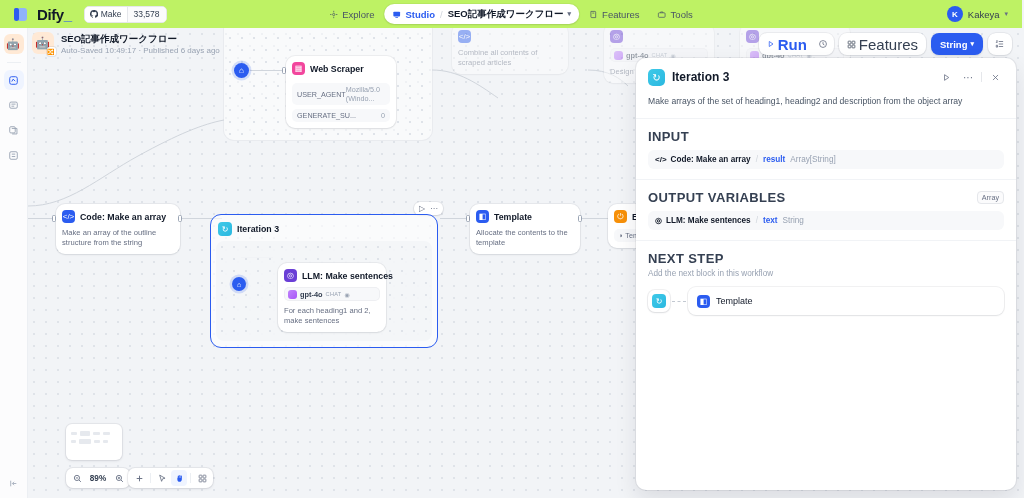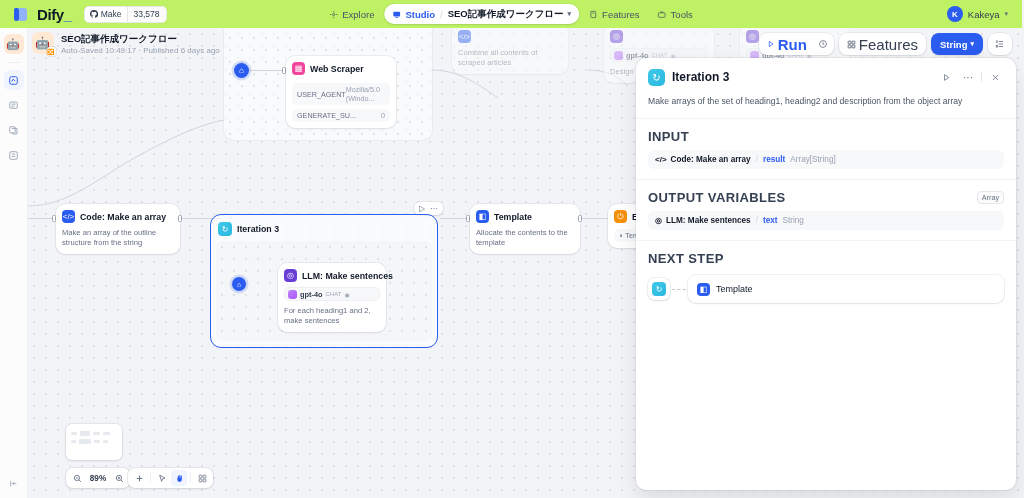--- a/index.html
+++ b/index.html
@@ -653,20 +653,21 @@
           <span>LLM: Make sentences</span>
         </span>
         <span class="var-slash">/</span>
         <span class="var-key">text</span>
         <span class="var-type">String</span>
       </div>
     </div>
 
     <div class="panel-sect">
       <div class="sect-label">NEXT STEP</div>
+      <div class="sect-sub">Add the next block in this workflow</div>
       <div class="next-card">
         <div class="next-badge">
           <div class="ni">↻</div>
         </div>
         <div class="next-dash"></div>
         <div class="next-item">
           <div class="ti">◧</div>
           <span>Template</span>
         </div>
       </div>

